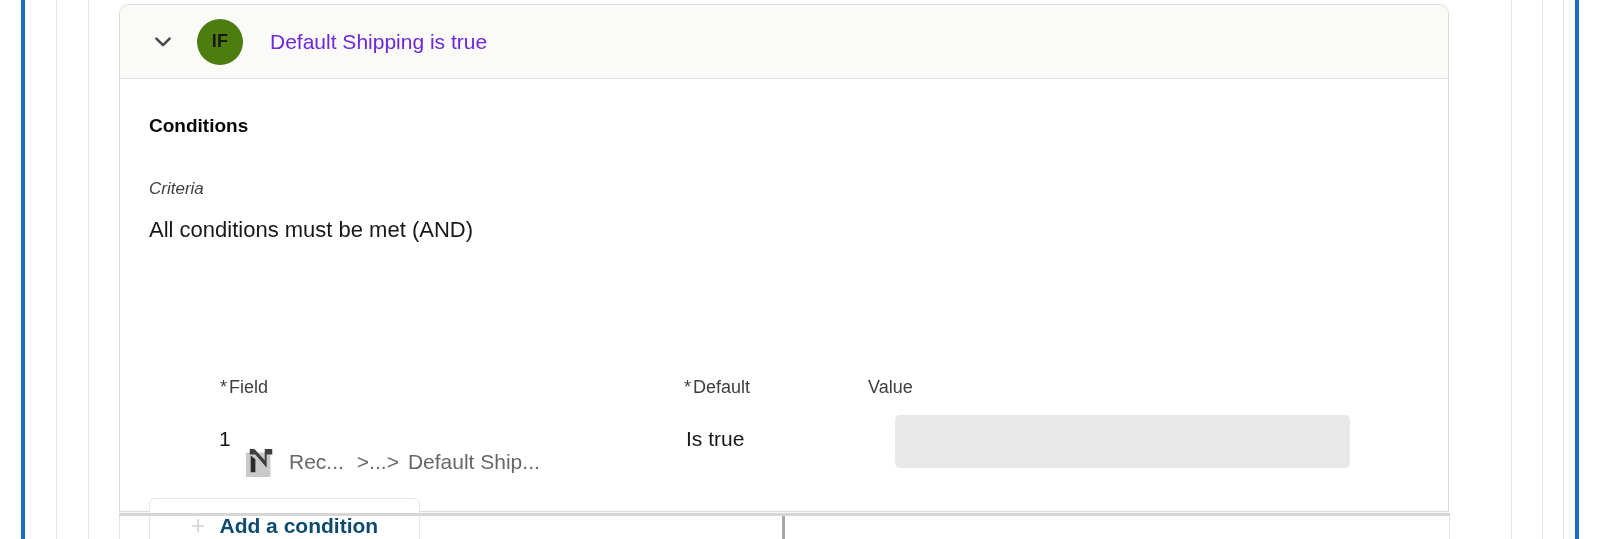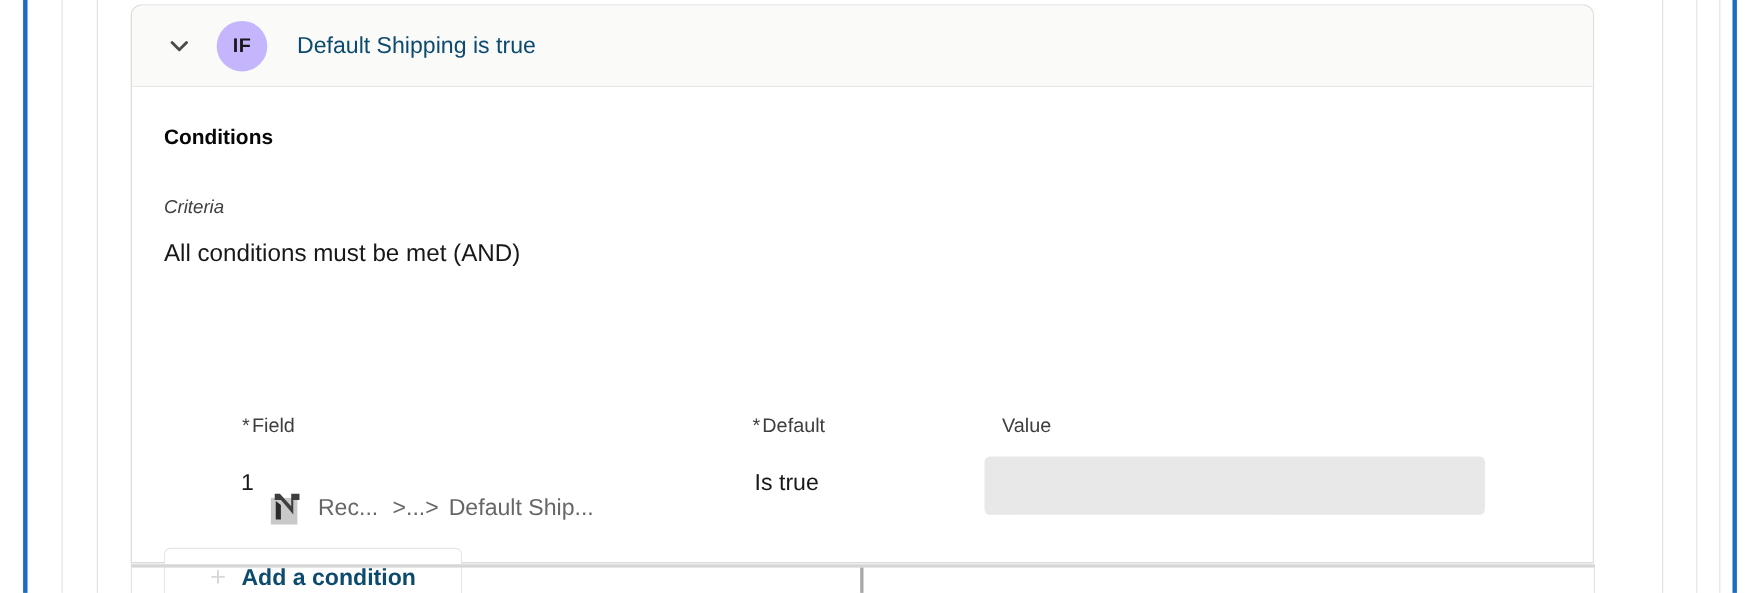--- a/index.html
+++ b/index.html
@@ -84,34 +84,34 @@
     flex: none;
   }
   .chevron-btn svg { display: block; }
 
   .if-badge {
     flex: none;
     width: 46px;
     height: 46px;
     margin-left: 19px;
     border-radius: 50%;
-    background: #c4b5fd;
+    background: #4d7c0f;
     color: #181818;
     font-size: 18px;
     font-weight: bold;
     letter-spacing: 0.3px;
     display: flex;
     align-items: center;
     justify-content: center;
   }
 
   .header-title {
     margin-left: 27px;
     font-size: 21px;
-    color: #0c4a6e;
+    color: #6d28d9;
     white-space: nowrap;
   }
 
   
   .card-body {
     position: relative;
     padding: 0;
     height: 432px;
     box-sizing: border-box;
   }
@@ -138,21 +138,21 @@
     position: absolute;
     left: 29px;
     top: 138px;
     font-size: 22px;
     color: #181818;
   }
 
   
   .col-field    { position: absolute; left: 100px; }
   .col-operator { position: absolute; left: 564px; }
-  .col-value    { position: absolute; left: 791px; }
+  .col-value    { position: absolute; left: 748px; }
 
   .col-head {
     top: 298px;
     font-size: 18px;
     color: #3e3e3c;
     white-space: nowrap;
   }
   .req-star {
     color: #3e3e3c;
     margin-right: 2px;

